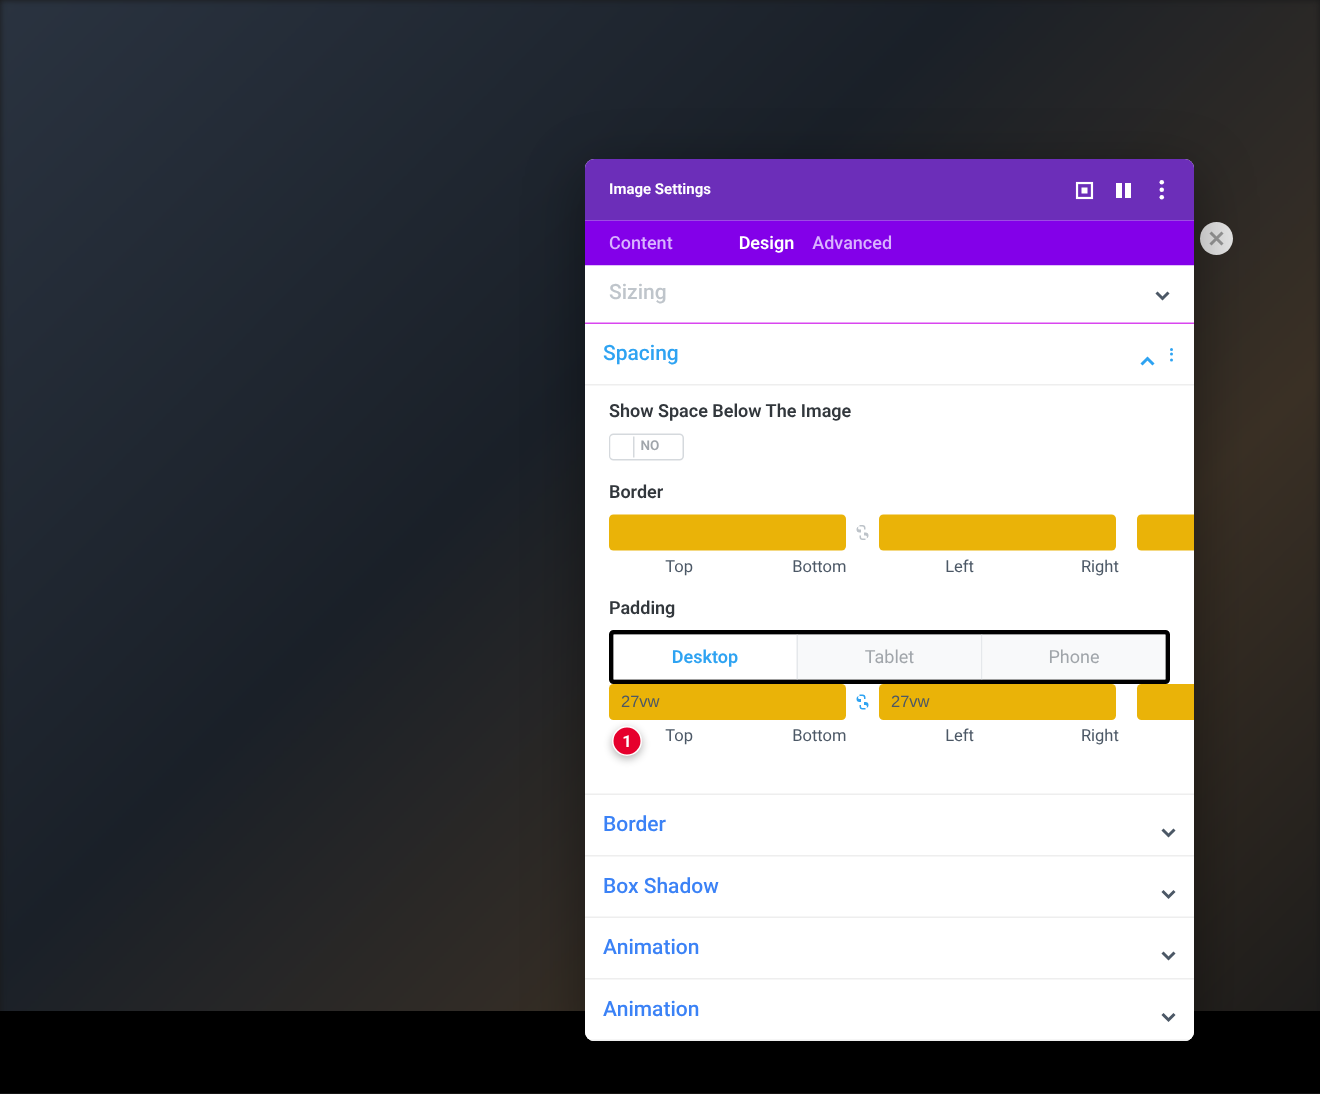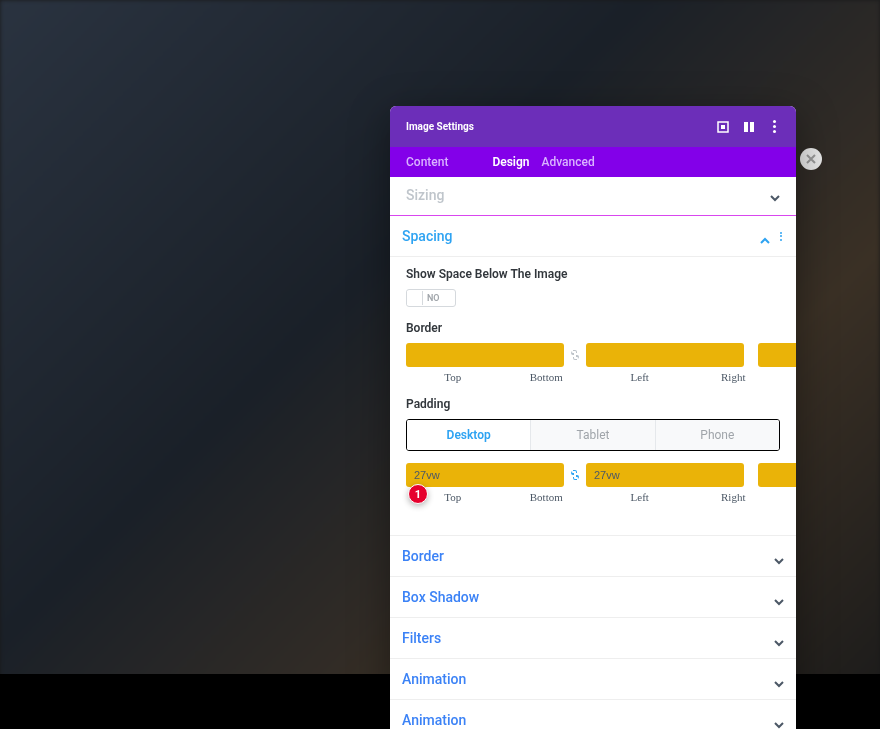--- a/index.html
+++ b/index.html
@@ -117,24 +117,24 @@
     color: #4c5866;
   }
   .link-icon {
     width: 18px; height: 18px;
     display:flex; align-items:center; justify-content:center;
     cursor:pointer;
     margin: 0 2px;
   }
   .link-icon svg { width:12px; height:12px; fill:#bdc3c9; }
   .link-icon.linked svg { fill:#2ea3f2; }
-  .quad-labels { display:flex; margin-bottom:14px;font-family:Liberation Serif, serif;}
+  .quad-labels { display:flex; margin-bottom:14px;}
   .quad-labels > div { flex:1; display:flex; }
   .quad-labels span { flex:1; text-align:center; font-size:11px; color:#4c5866; }
-  .device-tabs { display:flex; border:1px solid #000000; border-radius:3px; overflow:hidden; margin-bottom:12px;}
+  .device-tabs { display:flex; border:3px solid #000000; border-radius:3px; overflow:hidden; }
   .device-tab { flex:1; text-align:center; padding:8px 0; font-size:12px; color:#a0a5aa; background:#f8f9fa; cursor:pointer; border-right:1px solid #e5e8eb;}
   .device-tab:last-child { border-right:none; }
   .device-tab.active { background:#fff; color:#2ea3f2; font-weight:600;}
   .annotation {
     position:absolute;
     width:20px; height:20px;
     background:#e6002d;
     border-radius:50%;
     color:#fff;
     font-size:11px;
@@ -295,35 +295,29 @@
             <path d="M1 3 L5 7 L9 3"></path>
           </svg></span>
     </div>
     <div class="section-closed">
       <span class="section-label">Box Shadow</span>
       <span class="chev"><svg viewBox="0 0 10 10">
             <path d="M1 3 L5 7 L9 3"></path>
           </svg></span>
     </div>
     <div class="section-closed">
-      <span class="section-label">Filters</span>
+      <span class="section-label">Animation</span>
       <span class="chev"><svg viewBox="0 0 10 10">
             <path d="M1 3 L5 7 L9 3"></path>
           </svg></span>
     </div>
     <div class="section-closed">
       <span class="section-label">Animation</span>
       <span class="chev"><svg viewBox="0 0 10 10">
             <path d="M1 3 L5 7 L9 3"></path>
           </svg></span>
     </div>
-    <div class="section-closed">
-      <span class="section-label">Animation</span>
-      <span class="chev"><svg viewBox="0 0 10 10">
-            <path d="M1 3 L5 7 L9 3"></path>
-          </svg></span>
-    </div>
 
   </div>
 
 </div>
 
 <div class="annotation" style="left:408px; top:484px;">1</div>
 
 </body></html>

